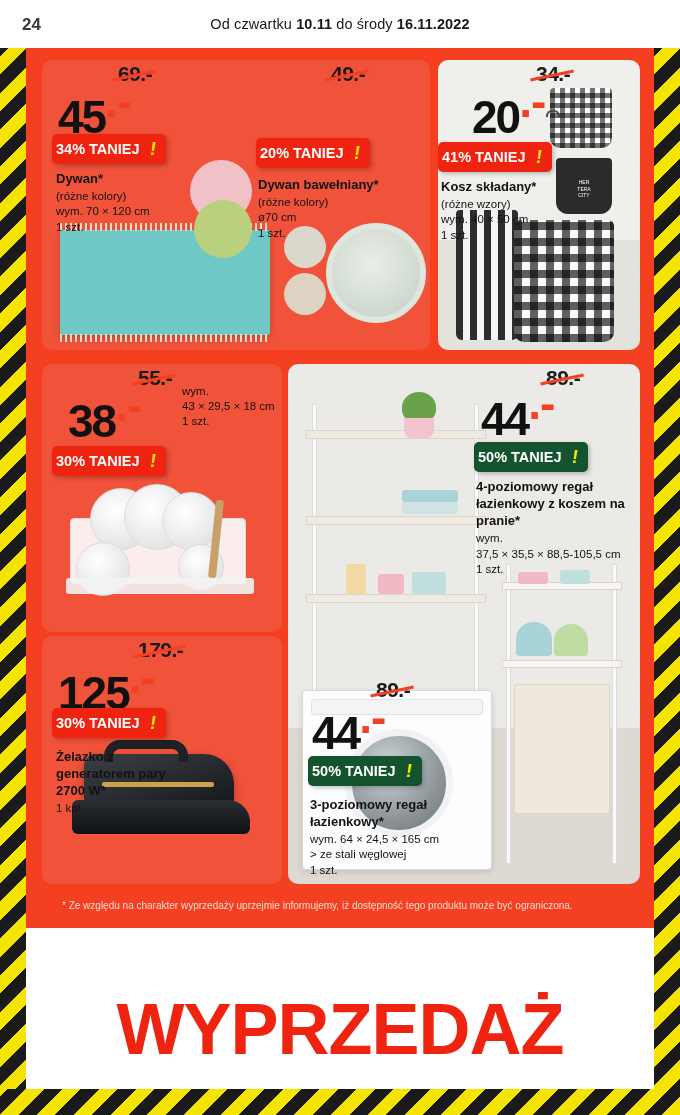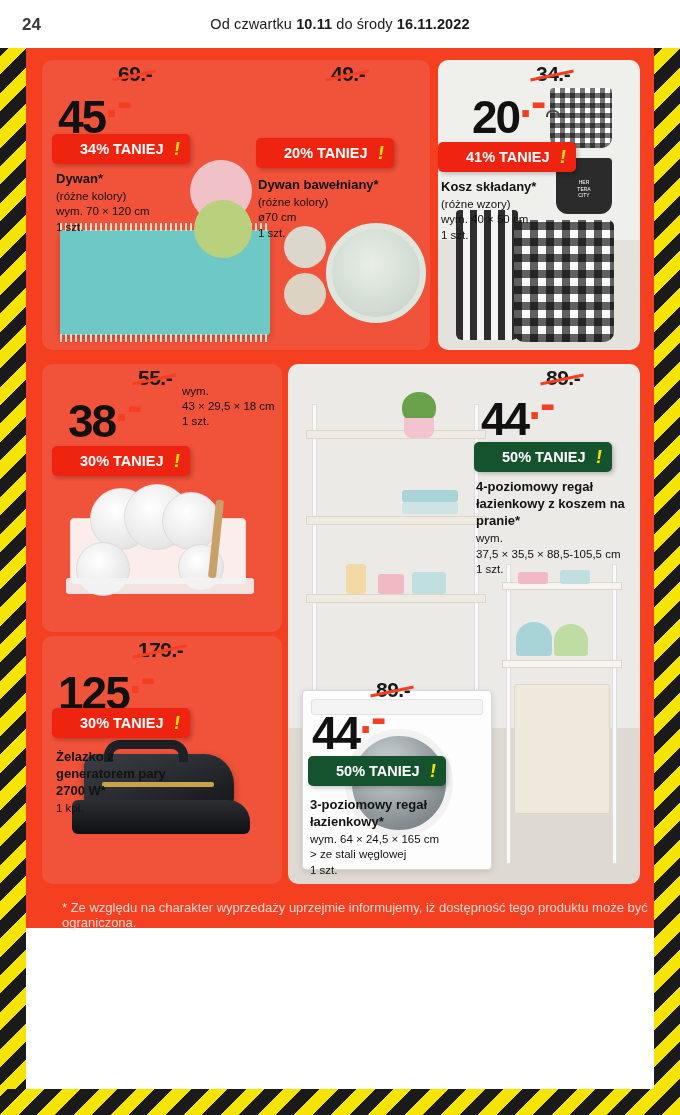--- a/index.html
+++ b/index.html
@@ -115,21 +115,21 @@
     letter-spacing: -1px;
   }
 
   
   .flag {
     position: absolute;
     background: #ee2310;
     color: #fff;
     font-size: 14.5px;
     font-weight: bold;
-    padding: 7px 26px 7px 28px;
+    padding: 7px 26px 7px 4px;
     border-radius: 5px;
     box-shadow: 2px 2px 4px rgba(0,0,0,.22);
     white-space: nowrap;
   }
   .flag .bang {
     position: absolute;
     right: 9px;
     top: 50%;
     transform: translateY(-50%) skewX(-9deg);
     font-size: 19px;
@@ -256,21 +256,21 @@
     border: 1.5px solid #e8e8e8;
     border-radius: 4px;
     background: transparent;
   }
 
   
   .footnote {
     position: absolute;
     left: 36px;
     top: 852px;
-    font-size: 13px;
+    font-size: 10px;
     color: #ffd9d1;
   }
 
   
   .saleword {
     position: absolute;
     left: 0;
     top: 940px;
     width: 628px;
     text-align: center;
@@ -501,16 +501,17 @@
   </div>
   <div class="ptext" style="left:284px; top:748px; width:170px;">
     <span class="nm">3-poziomowy regał łazienkowy*</span>
     <span>wym. 64 × 24,5 × 165 cm</span><br>
     <span>&gt; ze stali węglowej</span><br>
     <span>1 szt.</span>
   </div>
 
   <div class="footnote">* Ze względu na charakter wyprzedaży uprzejmie informujemy, iż dostępność tego produktu może być ograniczona.</div>
 
+  <div class="saleword">WYPRZEDAŻ</div>
 </div>
 
 <div class="bottom-white"></div>
 <div class="bottom-stripe"></div>
 
 </body></html>

